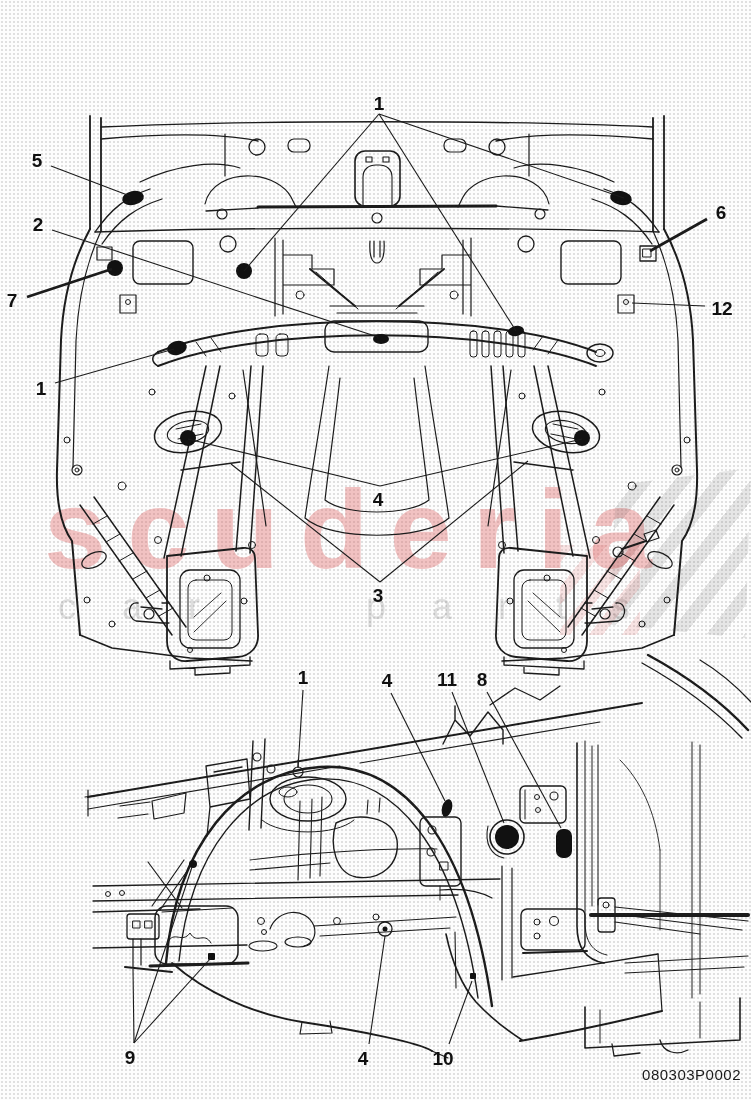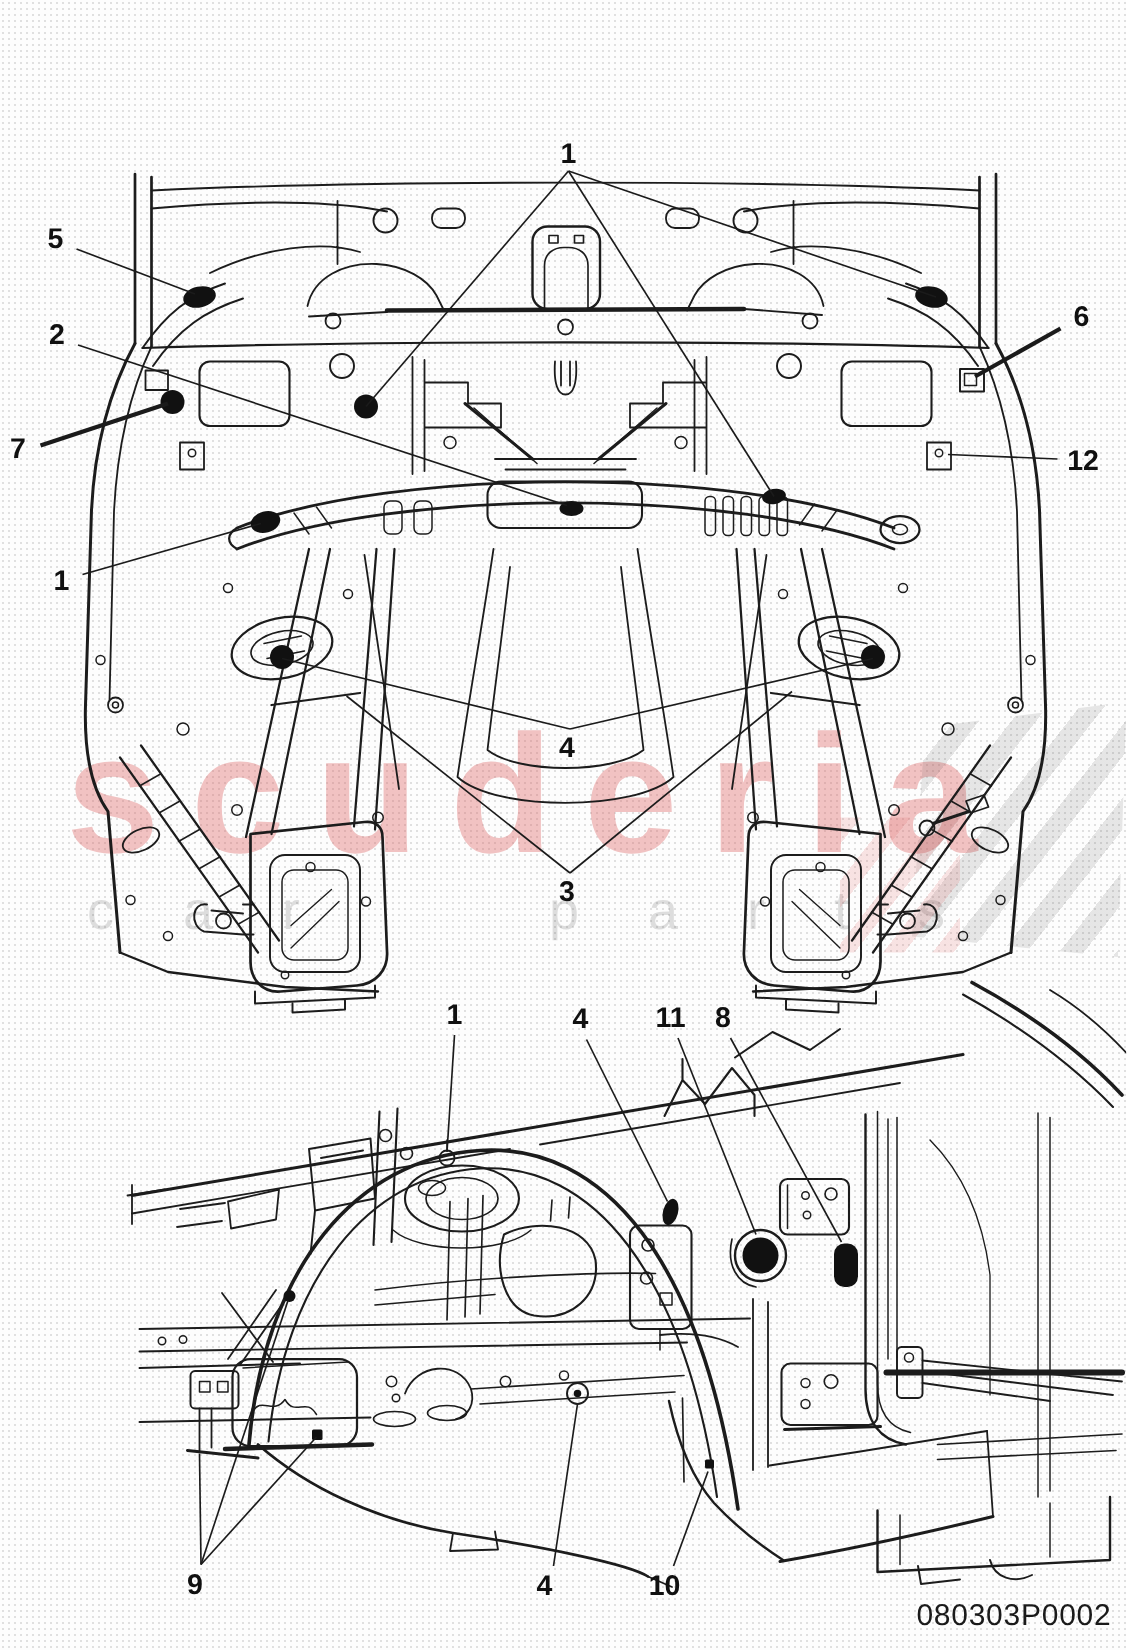--- a/index.html
+++ b/index.html
@@ -37,21 +37,21 @@
   }
   svg.layer{position:absolute;left:0;top:0;z-index:2;}
   svg#overlay{z-index:3;}
   .callout{
     font-family:"Liberation Sans", sans-serif;
     font-size:19px;font-weight:bold;fill:#101010;
     text-anchor:middle;dominant-baseline:central;
   }
   .part-number{
     position:absolute;right:10px;top:1066px;z-index:4;
-    font-size:20px;color:#1a1a1a;letter-spacing:0.5px;
+    font-size:15px;color:#1a1a1a;letter-spacing:0.5px;
   }
 </style>
 </head>
 <body>
 
 <div class="stage">
 
   <div class="watermark">
     <div class="wm-title">scuderia</div>
     <div class="wm-sub">car parts</div>

